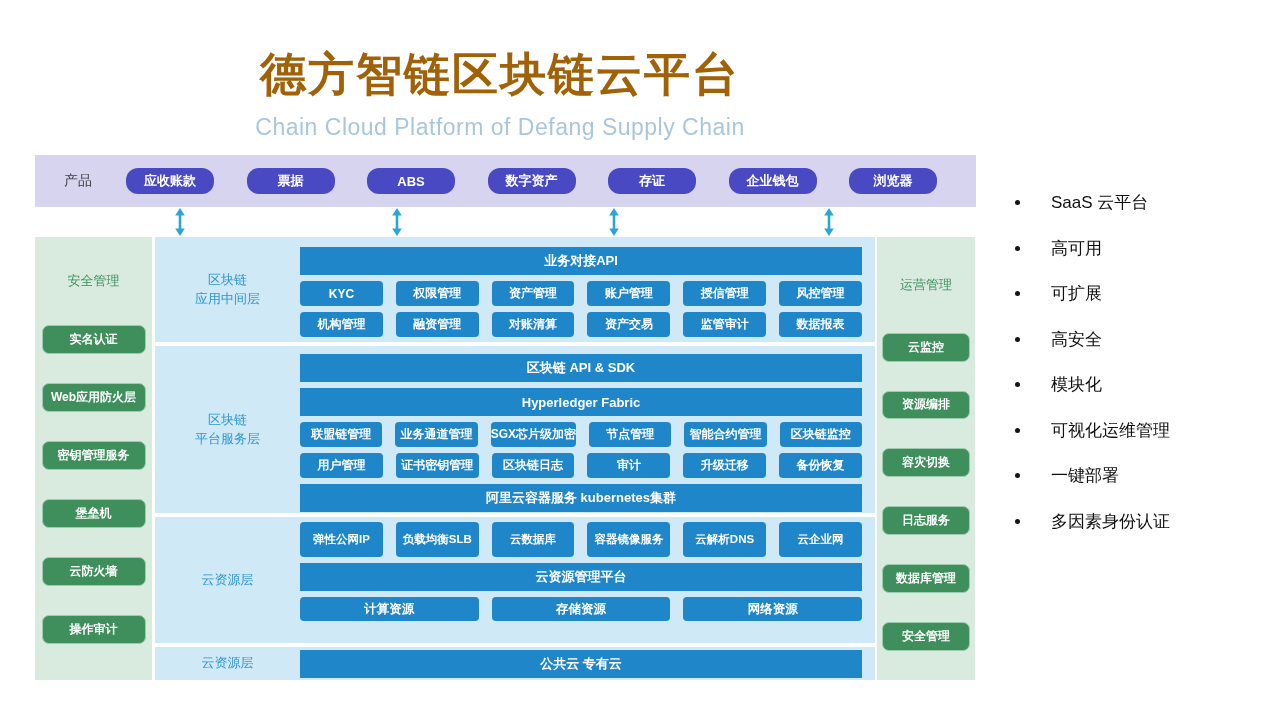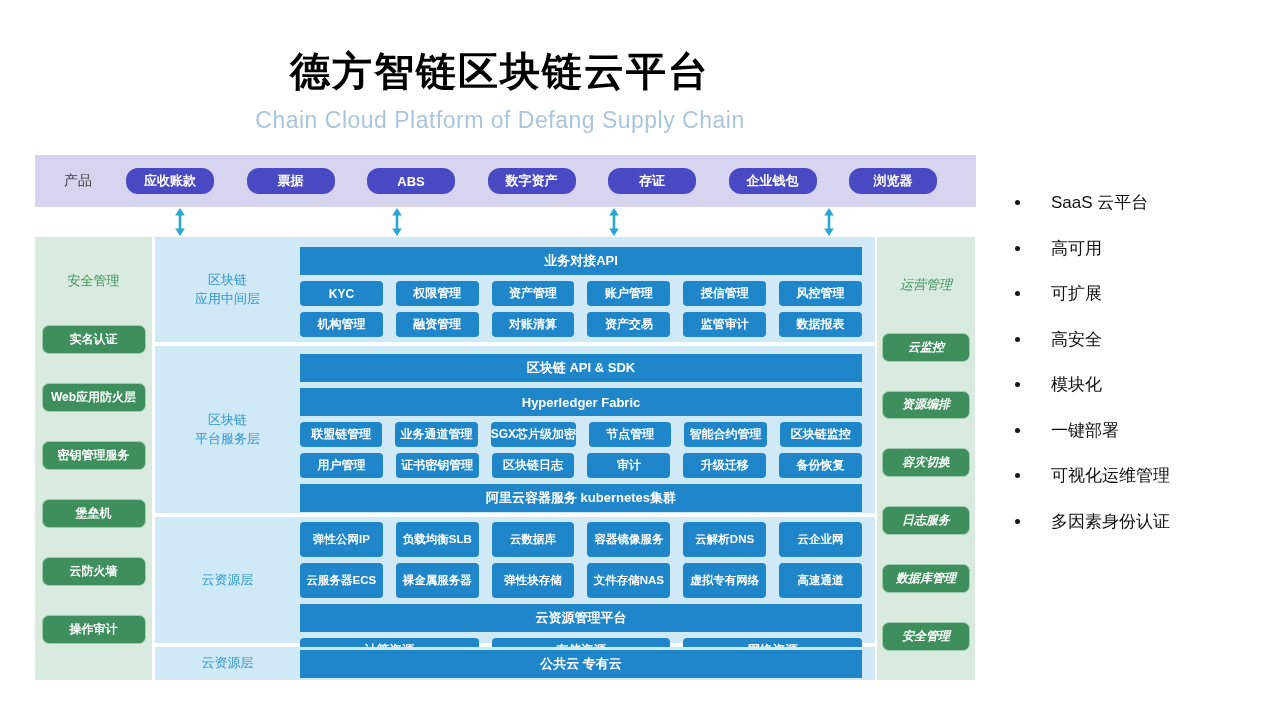--- a/index.html
+++ b/index.html
@@ -2,37 +2,37 @@
 <html><head>
 <meta charset="utf-8">
 <style>
   * { margin:0; padding:0; box-sizing:border-box; }
   html,body { background:#fff; }
   body { font-family:"Liberation Sans","DejaVu Sans",sans-serif; }
   .canvas { position:relative; width:1280px; height:720px; background:#ffffff; overflow:hidden; }
 
   
   .hdr { position:absolute; top:44px; left:0; width:1000px; text-align:center; }
-  .hdr h1 { font-size:40px; font-weight:700; color:#000000; letter-spacing:2px; }
+  .hdr h1 { font-size:46px; font-weight:700; color:#a16207; letter-spacing:2px; }
   .hdr h2 { font-size:23px; font-weight:400; color:#a9c6dd; margin-top:8px; letter-spacing:0.5px; }
 
   
   .product-bar { position:absolute; left:35px; top:155px; width:941px; height:52px; background:#d6d4ee; }
   .product-label { position:absolute; left:29px; top:0; height:52px; display:flex; align-items:center; font-size:14px; color:#3e3e4a;text-align:center; }
   .product-buttons { position:absolute; left:91px; right:39px; top:13px; display:flex; justify-content:space-between; }
   .product-btn { width:88px; height:26px; border-radius:12px; background:#4a49c4; color:#fff; font-size:13px; font-weight:700; display:flex; align-items:center; justify-content:center; }
 
   
   .arrows { position:absolute; left:0; top:0; width:1280px; height:720px; pointer-events:none; }
   .arrow { position:absolute; top:208px; width:14px; height:28px; }
 
   
   .side-panel { position:absolute; top:237px; height:443px; background:#d9ebdf; display:flex; flex-direction:column; align-items:center; }
   .panel-left { left:35px; width:117px; }
-  .panel-right { left:877px; width:98px;font-style:italic; }
+  .panel-right { left:877px; width:98px; }
   .panel-title { display:flex; align-items:center; justify-content:center; color:#3f8f60; font-size:13px; }
   .panel-left .panel-title { height:88px; }
   .panel-right .panel-title { height:96px; }
   .green-btn { height:29px; border-radius:7px; background:#3f8f5c; border:1px solid #9ecbaf; color:#fff; font-weight:700; font-size:12px; display:flex; align-items:center; justify-content:center; margin-bottom:29px; }
   .panel-left .green-btn { width:104px; }
   .panel-right .green-btn { width:88px; }
 
   
   .layers { position:absolute; left:155px; top:237px; width:720px; height:443px; display:flex; flex-direction:column; gap:4px; }
   .layer { background:#cfe9f6; display:flex; }
@@ -161,28 +161,20 @@
         <div class="layer-label">云资源层</div>
         <div class="layer-content" style="padding-top: 5px;">
           <div class="btn-row">
             <div class="blue-btn sm">弹性公网IP</div>
             <div class="blue-btn sm">负载均衡SLB</div>
             <div class="blue-btn sm">云数据库</div>
             <div class="blue-btn sm">容器镜像服务</div>
             <div class="blue-btn sm">云解析DNS</div>
             <div class="blue-btn sm">云企业网</div>
           </div>
-          <div class="btn-row">
-            <div class="blue-btn sm">云服务器ECS</div>
-            <div class="blue-btn sm">裸金属服务器</div>
-            <div class="blue-btn sm">弹性块存储</div>
-            <div class="blue-btn sm">文件存储NAS</div>
-            <div class="blue-btn sm">虚拟专有网络</div>
-            <div class="blue-btn sm">高速通道</div>
-          </div>
           <div class="bar-full">云资源管理平台</div>
           <div class="btn-row">
             <div class="blue-btn lg">计算资源</div>
             <div class="blue-btn lg">存储资源</div>
             <div class="blue-btn lg">网络资源</div>
           </div>
         </div>
       </div>
       <div class="layer" style="height: 33px;">
         <div class="layer-label">云资源层</div>
@@ -218,25 +210,25 @@
       <li class="feature">
         <span class="dot"></span>
         <span>高安全</span>
       </li>
       <li class="feature">
         <span class="dot"></span>
         <span>模块化</span>
       </li>
       <li class="feature">
         <span class="dot"></span>
+        <span>可视化运维管理</span>
+      </li>
+      <li class="feature">
+        <span class="dot"></span>
         <span>一键部署</span>
       </li>
       <li class="feature">
         <span class="dot"></span>
-        <span>可视化运维管理</span>
-      </li>
-      <li class="feature">
-        <span class="dot"></span>
         <span>多因素身份认证</span>
       </li>
     </ul>
 
 </div>
 
 </body></html>

